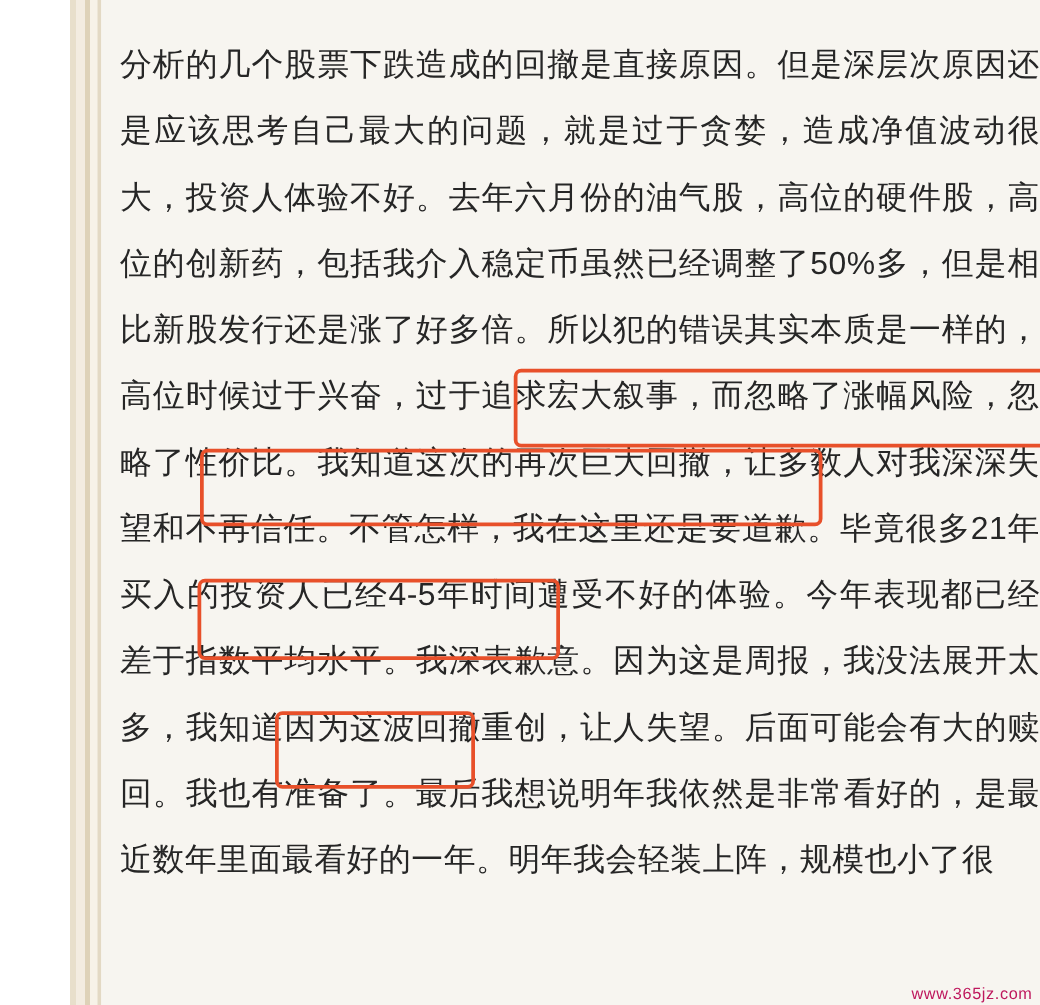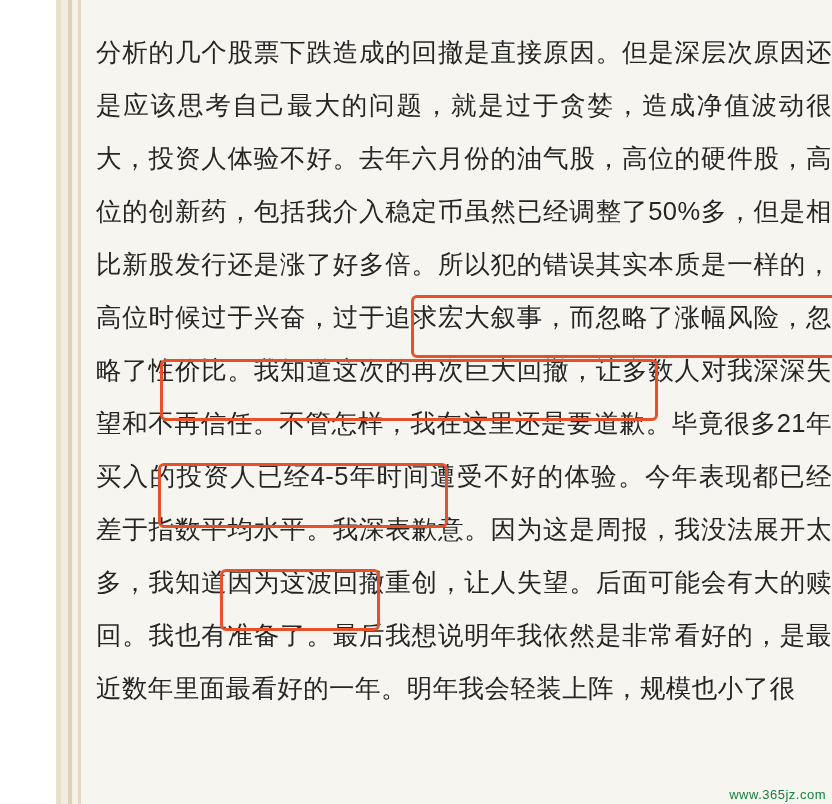--- a/index.html
+++ b/index.html
@@ -68,21 +68,21 @@
   .hl.b1 { left: 330px; top: 295px;  width: 505px; height: 63px; }
   .hl.b2 { left: 79px;  top: 359px;  width: 498px; height: 62px; }
   .hl.b3 { left: 77px;  top: 463px;  width: 290px; height: 65px; }
   .hl.b4 { left: 139px; top: 569px;  width: 160px; height: 62px; }
 
   .watermark {
     position: absolute;
     right: 6px;
     bottom: 2px;
     font-size: 13px;
-    color: #15803d;
+    color: #be185d;
     letter-spacing: 0.5px;
   }
 </style>
 </head>
 <body>
 
 <div id="page">
 
   <div class="edge-white"></div>
   <div class="edge-strip s1"></div>

